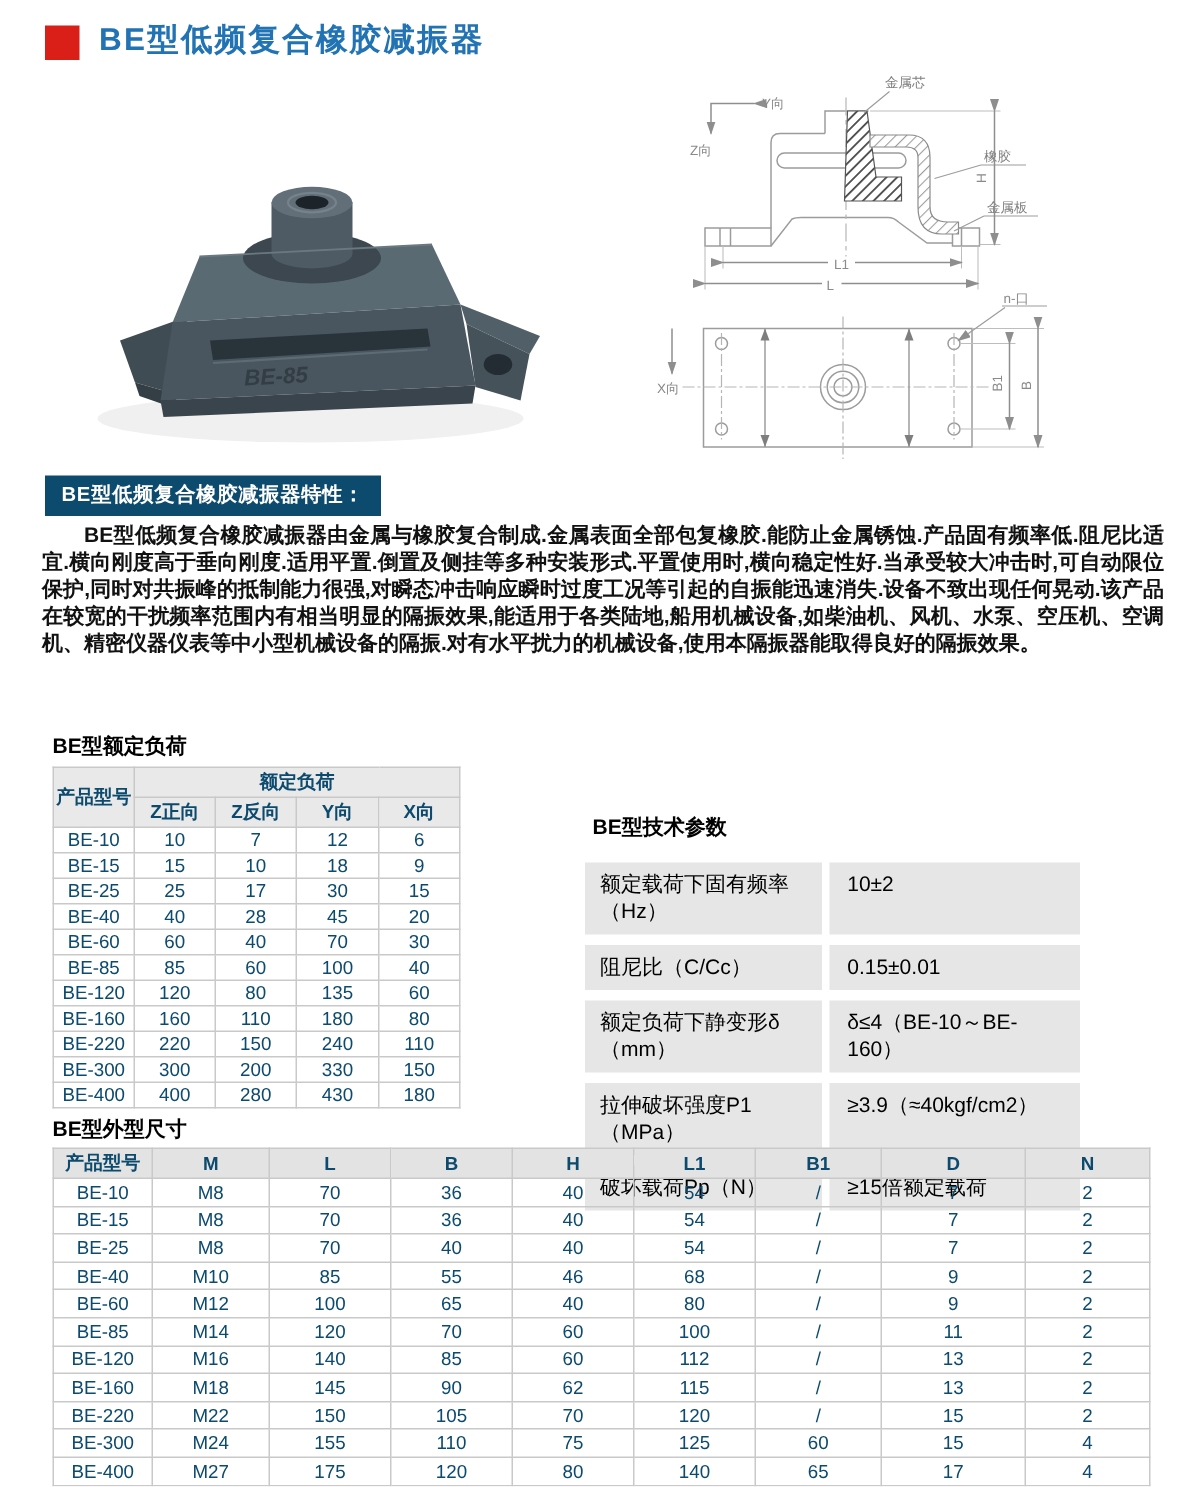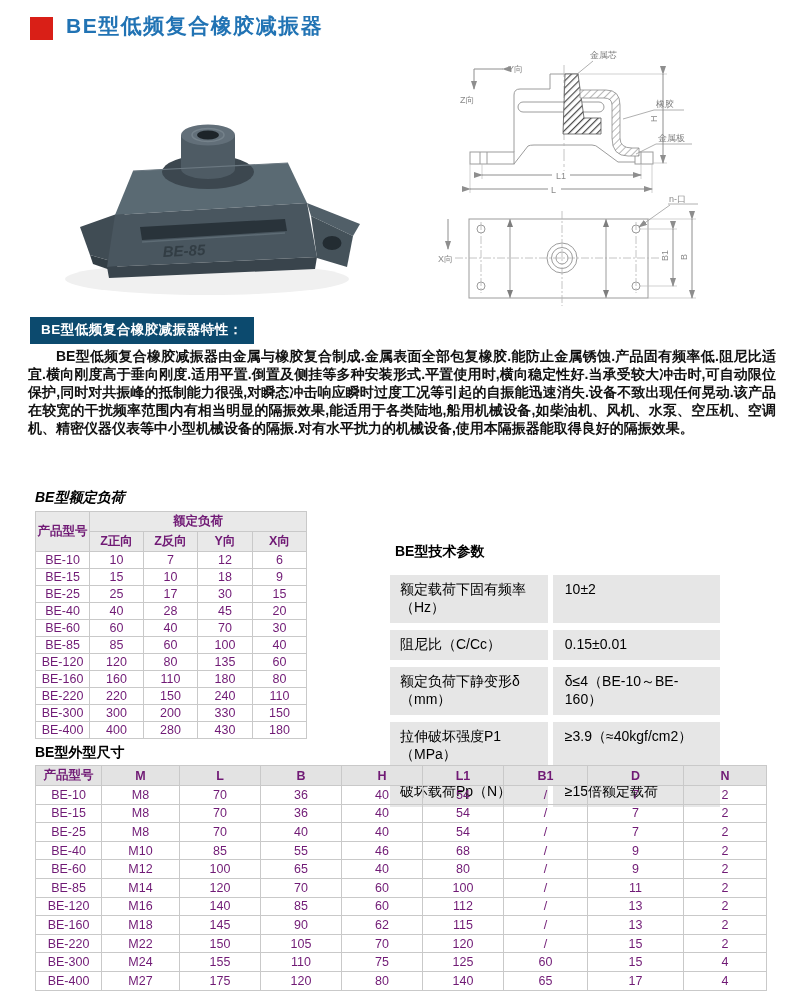--- a/index.html
+++ b/index.html
@@ -12,24 +12,24 @@
 
   .photo-wrap { position:absolute; left:45px; top:75px; width:320px; height:235px; }
   .drawing-wrap { position:absolute; left:430px; top:45px; width:360px; height:265px; }
 
   .feature-tag { position:absolute; left:30px; top:317px; background:#0c4a6e; color:#fff;
                  font-size:13.5px; font-weight:bold; padding:4px 11px 5px; letter-spacing:0.5px; }
   .paragraph { position:absolute; left:28px; top:347px; width:748px; font-size:14px;
                line-height:18px; color:#111; text-indent:2em; text-align:justify; font-weight:600; }
 
   .sec-title { position:absolute; font-size:14px; font-weight:bold; color:#000; }
-  #rated-title { left:35px; top:489px;font-style:italic; }
+  #rated-title { left:35px; top:489px; }
   #dims-title  { left:35px; top:744px; }
 
-  table { border-collapse:collapse; table-layout:fixed; color:#701a75; }
+  table { border-collapse:collapse; table-layout:fixed; color:#0c4a6e; }
   th, td { border:1px solid #c9c9c9; text-align:center; padding:0; overflow:hidden; white-space:nowrap; }
 
   .table1 { position:absolute; left:35px; top:511px; width:271px; font-size:12.5px; }
   .table1 thead th { background:#e9e9e9; height:19px; font-weight:bold; }
   .table1 td { height:16px; }
 
   .tech-wrap { position:absolute; left:390px; top:543px; width:330px; }
   .tech-title { font-size:14px; font-weight:bold; color:#000; margin:0 0 14px 5px; }
   .tp-row { display:flex; margin-bottom:7px; font-size:14px; color:#000; }
   .tp-label { box-sizing:border-box; width:170px; background:#e6e6e6; padding:6px 6px 6px 10px; margin-right:5px; }

